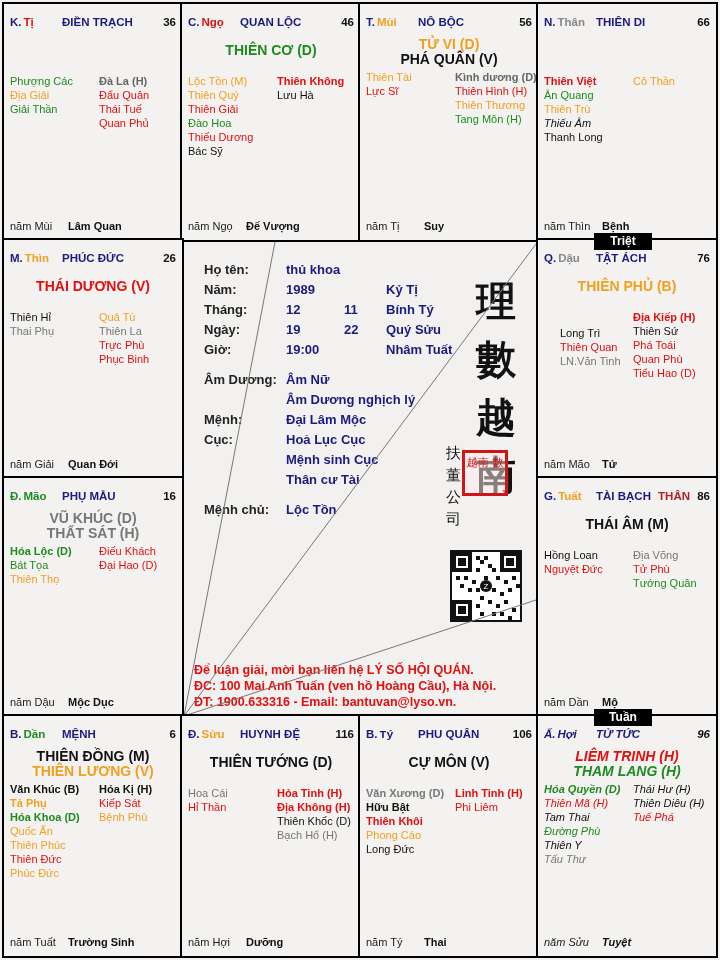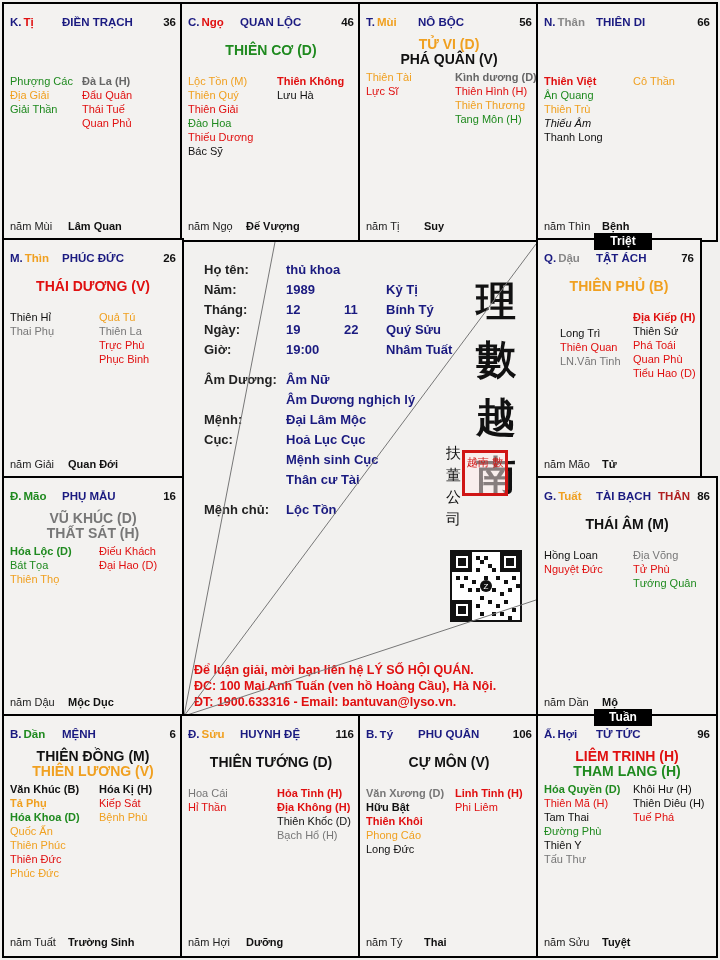--- a/index.html
+++ b/index.html
@@ -167,21 +167,21 @@
     <line x1="184" y1="716" x2="536" y2="600" stroke="#777" stroke-width="1"></line>
   </svg>
 <div class="cell" style="left: 2px; top: 2px; width: 182px; height: 240px;">
       <div class="hdr"><span class="can">K.</span><span class="chi" style="color: rgb(224, 16, 16); margin-left: 2px;">Tị</span><span class="pal">ĐIỀN TRẠCH</span><span class="age">36</span></div>
       <div class="stars" style="top: 70px; height: 130px;">
         <div class="col" style="left: 0px;">
           <div style="color: rgb(31, 138, 31);">Phượng Các</div>
           <div style="color: rgb(240, 160, 32);">Địa Giải</div>
           <div style="color: rgb(31, 138, 31);">Giải Thần</div>
         </div>
-        <div class="col" style="left: 72px;">
+        <div class="col" style="left: 89px;">
           <div class="b" style="color: rgb(102, 102, 102);">Đà La (H)</div>
           <div style="color: rgb(224, 16, 16);">Đẩu Quân</div>
           <div style="color: rgb(224, 16, 16);">Thái Tuế</div>
           <div style="color: rgb(224, 16, 16);">Quan Phủ</div>
         </div>
       </div>
       <div class="foot"><span class="y">năm Mùi</span><span class="ts">Lâm Quan</span></div>
     </div>
     <div class="cell" style="left: 180px; top: 2px; width: 182px; height: 240px;">
       <div class="hdr"><span class="can">C.</span><span class="chi" style="color: rgb(224, 16, 16); margin-left: 2px;">Ngọ</span><span class="pal">QUAN LỘC</span><span class="age">46</span></div>
@@ -246,21 +246,21 @@
         </div>
         <div class="col" style="left: 89px;">
           <div style="color: rgb(240, 160, 32);">Quả Tú</div>
           <div style="color: rgb(119, 119, 119);">Thiên La</div>
           <div style="color: rgb(224, 16, 16);">Trực Phù</div>
           <div style="color: rgb(224, 16, 16);">Phục Binh</div>
         </div>
       </div>
       <div class="foot"><span class="y">năm Giải</span><span class="ts">Quan Đới</span></div>
     </div>
-    <div class="cell" style="left: 536px; top: 238px; width: 166px; height: 242px;">
+    <div class="cell" style="left: 536px; top: 238px; width: 182px; height: 242px;">
       <div class="hdr"><span class="can">Q.</span><span class="chi" style="color: rgb(136, 136, 136); margin-left: 2px;">Dậu</span><span class="pal">TẬT ÁCH</span><span class="age">76</span></div>
       <div class="main" style="top: 38px; color: rgb(240, 160, 32);">THIÊN PHỦ (B)</div>
       <div class="stars" style="top: 70px; height: 130px;">
         <div class="col" style="left: 16px; margin-top: 16px;">
           <div style="color: rgb(17, 17, 17);">Long Trì</div>
           <div style="color: rgb(224, 16, 16);">Thiên Quan</div>
           <div style="color: rgb(119, 119, 119);">LN.Văn Tinh</div>
         </div>
         <div class="col" style="left: 89px;">
           <div class="b" style="color: rgb(224, 16, 16);">Địa Kiếp (H)</div>
@@ -355,35 +355,35 @@
           <div style="color: rgb(240, 160, 32);">Phong Cáo</div>
           <div style="color: rgb(17, 17, 17);">Long Đức</div>
         </div>
         <div class="col" style="left: 89px;">
           <div class="b" style="color: rgb(224, 16, 16);">Linh Tinh (H)</div>
           <div style="color: rgb(224, 16, 16);">Phi Liêm</div>
         </div>
       </div>
       <div class="foot"><span class="y">năm Tý</span><span class="ts">Thai</span></div>
     </div>
-    <div class="cell" style="left: 536px; top: 714px; width: 182px; height: 244px;">
+    <div class="cell" style="left: 536px; top: 714px; width: 182px; height: 244px; font-style: italic;">
       <div class="hdr"><span class="can">Ấ.</span><span class="chi" style="color: rgb(26, 26, 128); margin-left: 2px;">Hợi</span><span class="pal">TỬ TỨC</span><span class="age">96</span></div>
       <div class="main" style="top: 32px; color: rgb(224, 16, 16);">LIÊM TRINH (H)</div>
       <div class="main" style="top: 47px; color: rgb(31, 138, 31);">THAM LANG (H)</div>
       <div class="stars" style="top: 66px; height: 130px;">
         <div class="col" style="left: 0px;">
           <div class="b" style="color: rgb(31, 138, 31);">Hóa Quyền (D)</div>
           <div style="color: rgb(224, 16, 16);">Thiên Mã (H)</div>
           <div style="color: rgb(17, 17, 17);">Tam Thai</div>
           <div style="color: rgb(31, 138, 31);">Đường Phù</div>
           <div style="color: rgb(17, 17, 17);">Thiên Y</div>
           <div style="color: rgb(119, 119, 119);">Tấu Thư</div>
         </div>
         <div class="col" style="left: 89px;">
-          <div style="color: rgb(17, 17, 17);">Khôi Hư (H)</div>
+          <div style="color: rgb(17, 17, 17);">Thái Hư (H)</div>
           <div style="color: rgb(17, 17, 17);">Thiên Diêu (H)</div>
           <div style="color: rgb(224, 16, 16);">Tuế Phá</div>
         </div>
       </div>
       <div class="foot"><span class="y">năm Sửu</span><span class="ts">Tuyệt</span></div>
     </div>
     <div class="tag" style="left: 594px; top: 233px;">Triệt</div>
     <div class="tag" style="left: 594px; top: 709px;">Tuần</div>
   </div>
 

